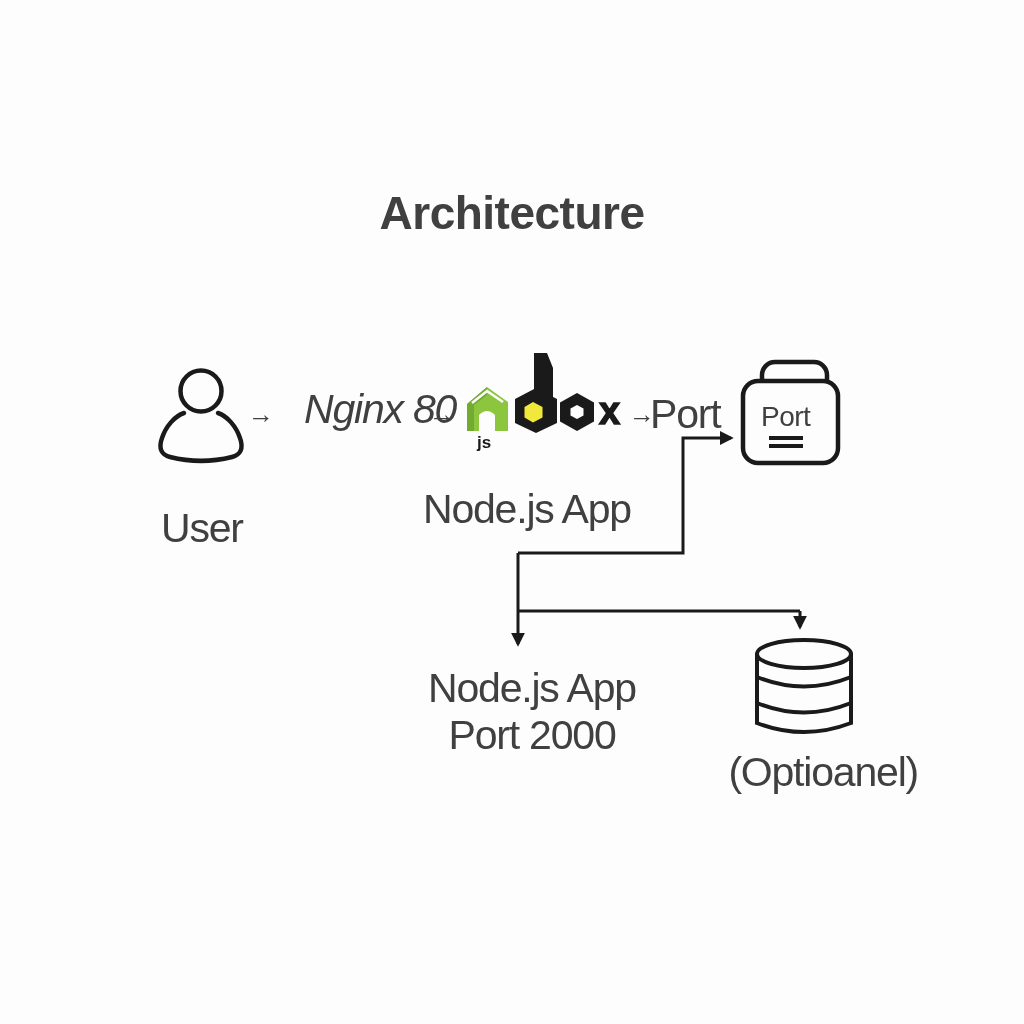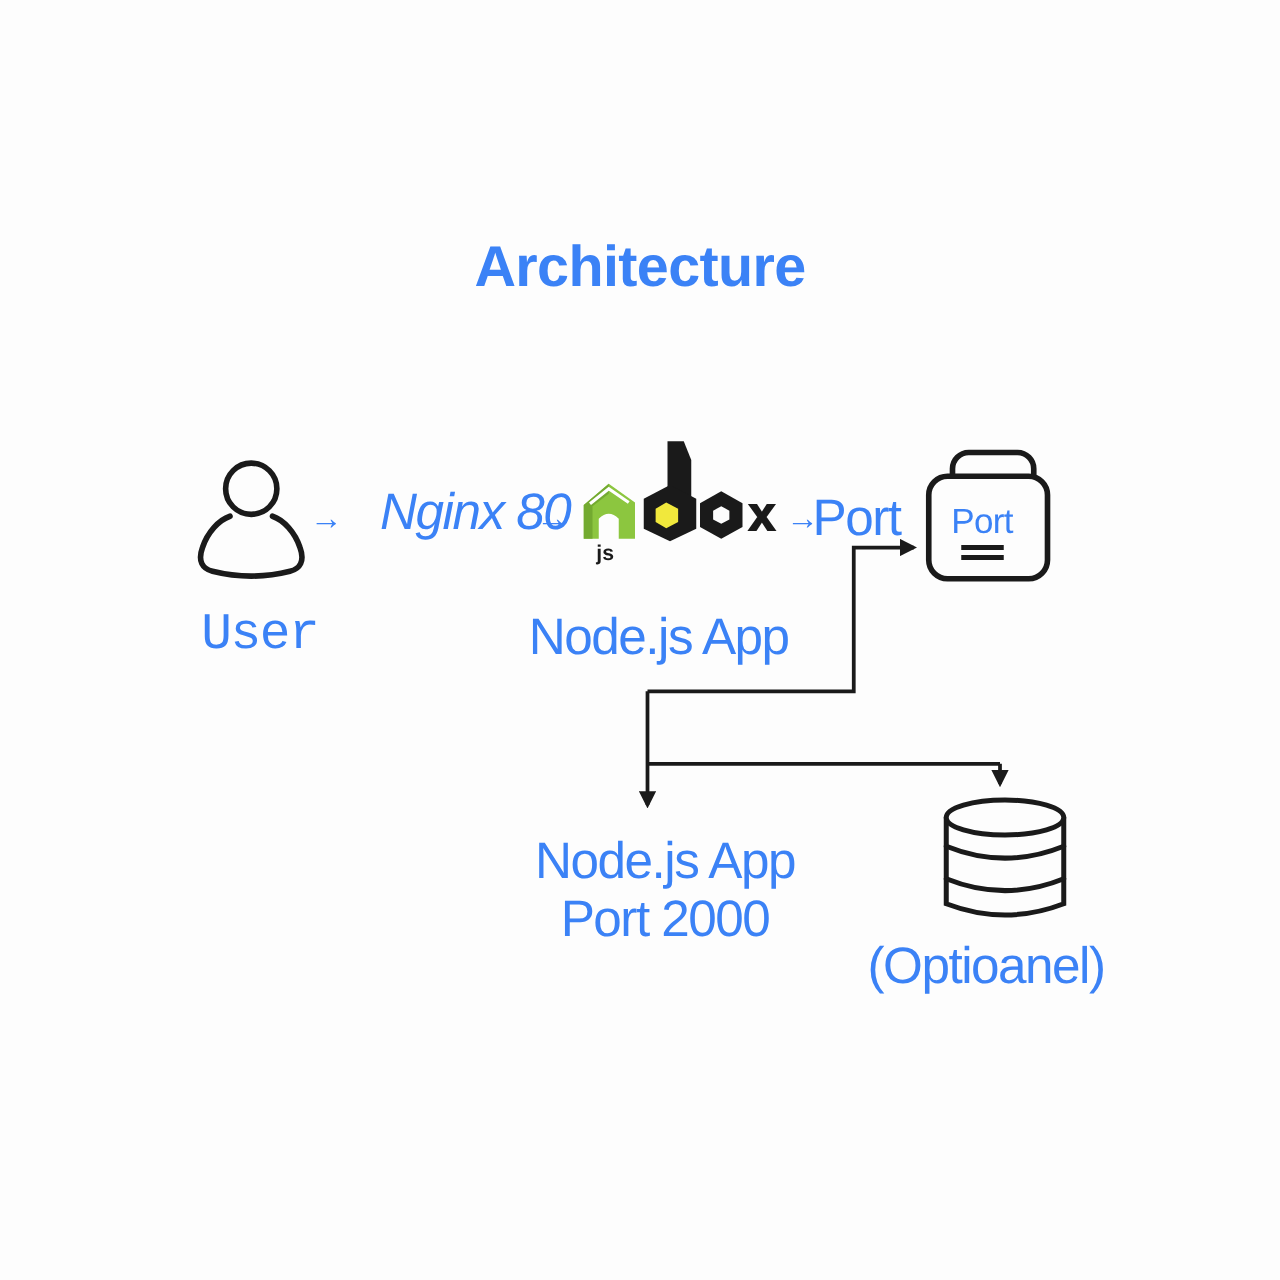--- a/index.html
+++ b/index.html
@@ -2,36 +2,36 @@
 <html><head>
 <meta charset="utf-8">
 <style>
   html,body{margin:0;padding:0;background:#fff;}
   .canvas{
     position:relative;width:1024px;height:1024px;background:#fdfdfd;
     font-family:"Liberation Sans","DejaVu Sans",sans-serif;color:#1a1a1a;
     overflow:hidden;
   }
   .layer{position:absolute;left:0;top:0;}
-  .txt{position:absolute;white-space:nowrap;color:#3b82f6;}
+  .txt{position:absolute;white-space:nowrap;color:#404040;}
   .title{left:0;top:186px;width:1024px;text-align:center;font-size:46px;font-weight:700;letter-spacing:-0.5px;}
   .label{font-size:41px;letter-spacing:-1.2px;}
   .arrow{font-size:26px;letter-spacing:0;}
   .boxlabel{font-size:28px;letter-spacing:-0.5px;}
   .pos-arrow1{left:248px;top:399px;}
   .pos-nginx{left:304px;top:386px;font-style:italic;}
   .pos-arrow2{left:429px;top:399px;}
   .pos-arrow3{left:629px;top:399px;}
   .pos-port{left:650px;top:391px;}
   .pos-portbox{left:761px;top:401px;}
   .pos-portval{left:864px;top:389px;}
-  .pos-user{left:161px;top:485px;font-family:Liberation Mono, monospace;}
+  .pos-user{left:161px;top:505px;}
   .pos-app{left:423px;top:486px;}
   .pos-app2{left:382px;top:665px;width:300px;text-align:center;line-height:47px;white-space:nowrap;}
-  .pos-optional{left:694px;top:749px;width:224px;text-align:left;}
+  .pos-optional{left:694px;top:749px;width:224px;text-align:right;}
 </style>
 </head>
 <body>
 
 <div class="canvas">
 
   <svg class="layer" width="1024" height="1024" viewBox="0 0 1024 1024">
     <defs>
       <marker id="arr" viewBox="0 0 10 10" refX="8" refY="5" markerWidth="4.6" markerHeight="4.6" orient="auto">
         <path d="M0,0 L10,5 L0,10 Z" fill="#1a1a1a"></path>

